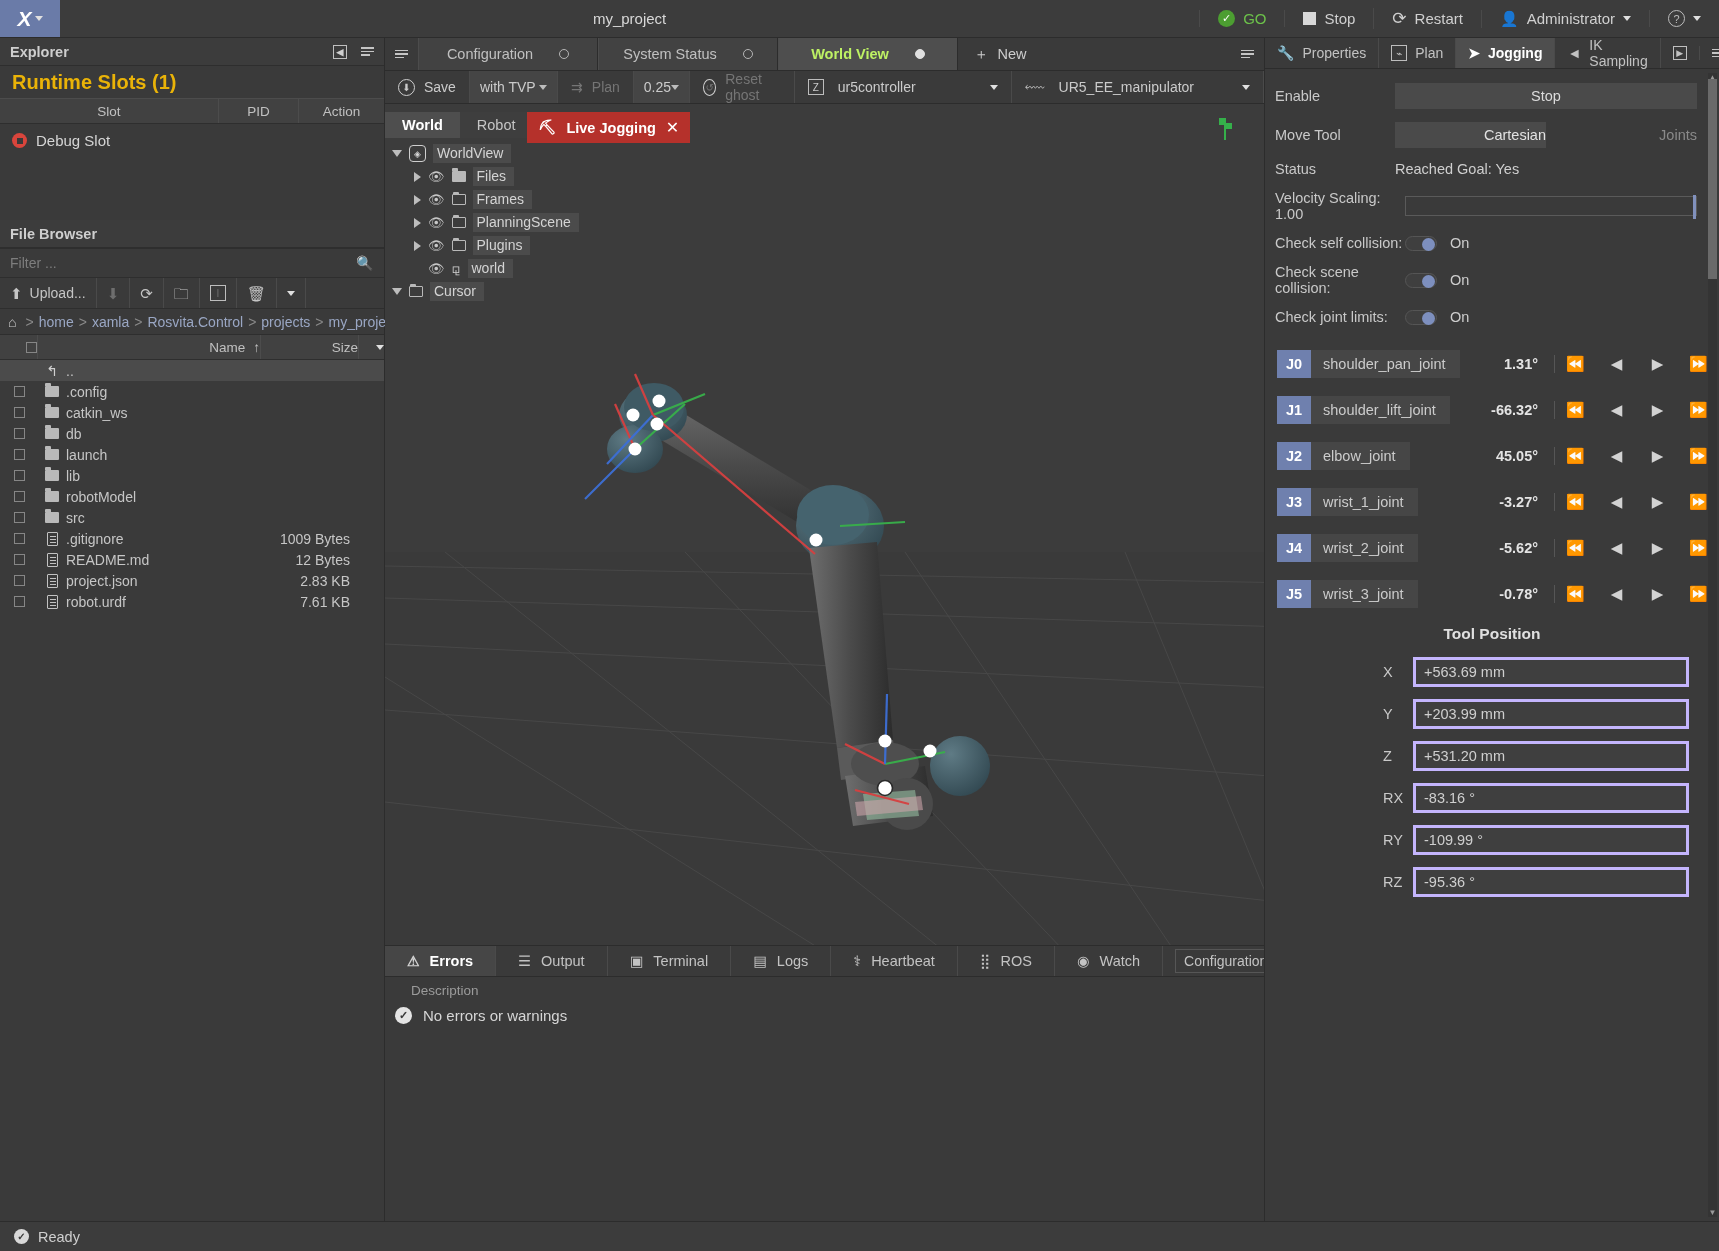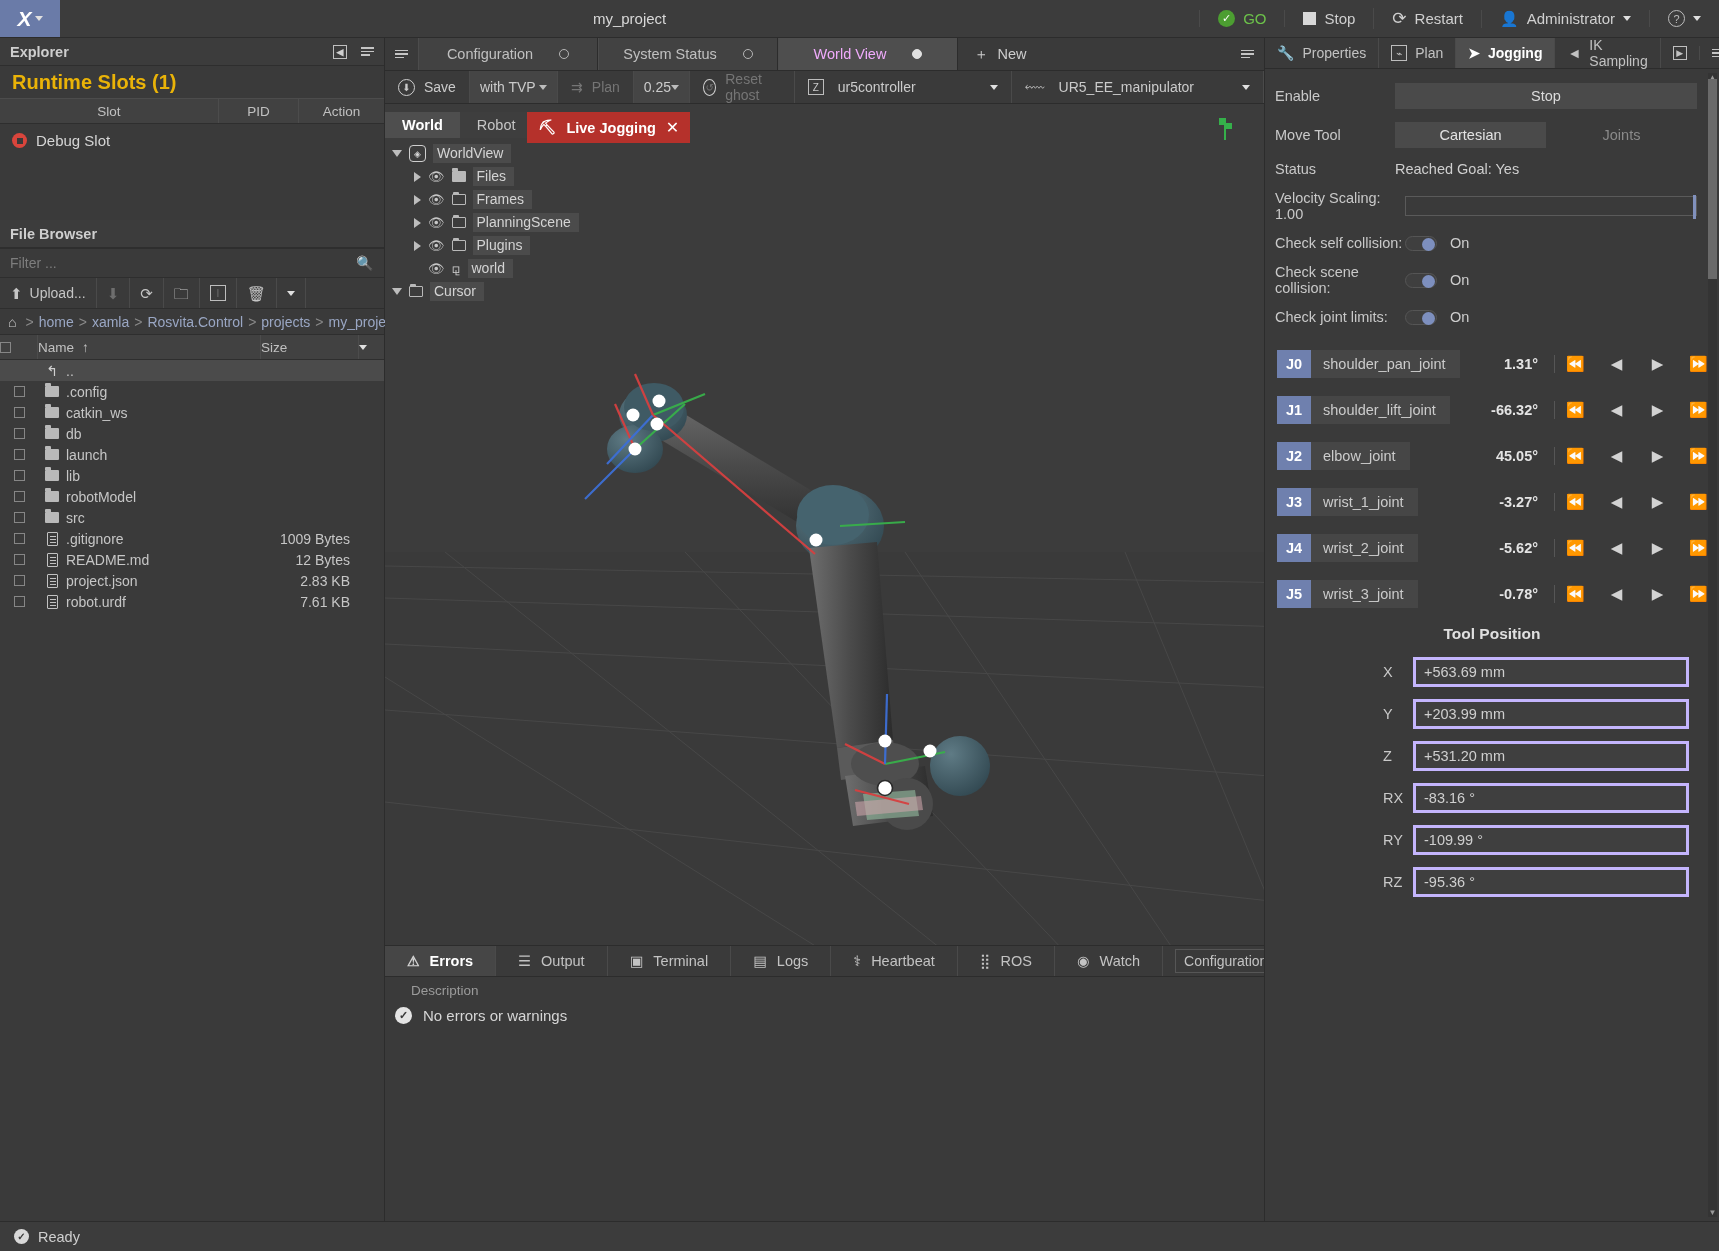--- a/index.html
+++ b/index.html
@@ -76,21 +76,21 @@
   .fb-btn { display:flex; align-items:center; gap:7px; padding:0 10px; border-right:1px solid #4a4a4a; cursor:pointer; color:#c5c5c5; font-size:14px;}
   .fb-btn.dis { color:#6e6e6e; }
   .fb-ic { font-size:15px; line-height:1; }
 
   .crumb { height:26px; display:flex; align-items:center; gap:5px; padding:0 8px; font-size:14px; color:#9aa7c4; border-bottom:1px solid #2e2e2e;}
   .crumb .home-ic { color:#c9c9c9; font-size:14px; margin-right:4px;}
   .crumb .sep { color:#8a8a8a; }
   .crumb a { color:#9aa7c4; text-decoration:none; cursor:pointer; }
 
   .files-head { display:flex; height:25px; background:#414141; border-bottom:1px solid #2e2e2e; font-size:13.5px; color:#c0c0c0;}
-  .files-head > div { display:flex; align-items:center; justify-content:flex-start; border-right:1px solid #4c4c4c;}
+  .files-head > div { display:flex; align-items:center; justify-content:flex-end; border-right:1px solid #4c4c4c;}
   .fh-chk{width:38px;} .fh-name{flex:1;gap:8px;} .fh-size{width:98px;} .fh-menu{width:25px;border-right:none !important;}
 
   .file-row { display:flex; align-items:center; height:21px; font-size:14px; color:#c6c6c6; cursor:pointer;}
   .file-row.up { background:#4b4b4b; }
   .fr-chk { width:38px; display:flex; align-items:center; justify-content:center;}
   .chk { width:11px;height:11px;border:1.5px solid #868686;}
   .fr-icon { width:28px; display:flex; align-items:center; justify-content:center; }
   .folder-ic { width:14px;height:11px;background:#b9b9b9;border-radius:1px; position:relative;}
   .folder-ic:before{content:"";position:absolute;top:-3px;left:0;width:6px;height:3px;background:#b9b9b9;border-radius:1px 1px 0 0;}
   .file-ic { width:11px;height:14px;border:1.4px solid #c2c2c2; border-radius:1px; position:relative; }
@@ -102,21 +102,21 @@
 
   
   .center { flex: 1; display: flex; flex-direction: column; min-width:0; }
   .tabbar { height:33px; background:#3a3a3a; display:flex; align-items:stretch; border-bottom:1px solid #2c2c2c; flex:none;}
   .tabbar-menu { width:33px; display:flex; align-items:center; justify-content:center; cursor:pointer;}
   .tab {
     min-width:180px; display:flex; align-items:center; justify-content:center; gap:26px;
     padding:0 16px; font-size:14.5px; color:#c0c0c0; background:#424242;
     border-right:1px solid #2c2c2c; border-left:1px solid #4c4c4c; cursor:pointer;
   }
-  .tab.active { background:#4e4e4e; color:#f0abfc; font-weight:normal; }
+  .tab.active { background:#4e4e4e; color:#bef264; font-weight:bold; }
   .tab .dot-o { width:10px;height:10px;border-radius:50%;border:1.5px solid #b5b5b5; }
   .tab.active .dot-o { background:#e0e0e0; border-color:#e0e0e0; }
   .tab-new { display:flex; align-items:center; gap:9px; padding:0 16px; font-size:14.5px; color:#cdcdcd; cursor:pointer;}
   .tabbar .flexfill { flex:1; }
 
   .ctoolbar { height:33px; background:#3a3a3a; display:flex; align-items:stretch; border-bottom:1px solid #2c2c2c; flex:none;}
   .ct-btn { display:flex; align-items:center; gap:9px; padding:0 13px; font-size:14px; color:#cbcbcb; cursor:pointer; border-right:1px solid #4a4a4a;}
   .ct-btn.dis { color:#757575; }
   .ct-sel { display:flex; align-items:center; justify-content:space-between; padding:0 10px; font-size:14px; color:#cbcbcb; background:#454545; cursor:pointer; border-right:1px solid #4a4a4a;}
   .ct-sel .cc { border-top-color:#bdbdbd; }
@@ -174,21 +174,21 @@
   .rbody { flex:1; overflow:hidden; position:relative; padding:14px 0 0 0; }
   .scrollbar { position:absolute; right:2px; top:4px; bottom:4px; width:9px; background:#343434; }
   .scroll-thumb { position:absolute; top:6px; left:0; width:9px; height:200px; background:#6a6a6a; }
   .scroll-arrow { position:absolute; left:0; width:9px; text-align:center; font-size:8px; color:#9a9a9a;}
 
   .frow { display:flex; align-items:center; margin:0 0 13px 0; padding-left:10px; }
   .flabel { width:120px; font-size:14.5px; color:#c9c9c9; }
   .fval { font-size:14.5px; color:#cfcfcf; }
   .btn-wide { flex:1; margin-right:22px; background:#4a4a4a; text-align:center; padding:5px 0; font-size:14.5px; color:#dcdcdc; cursor:pointer;}
   .seg { flex:1; margin-right:22px; display:flex; }
-  .seg > div { flex:1; text-align:center; padding:5px 0; font-size:14.5px; cursor:pointer; }
+  .seg > div { flex:1; text-align:right; padding:5px 0; font-size:14.5px; cursor:pointer; }
   .seg .on { background:#4a4a4a; color:#e2e2e2; }
   .seg .off { color:#8a8a8a; }
   .slider-track { flex:1; margin-right:22px; height:20px; border:1px solid #5a5a5a; position:relative; }
   .slider-knob { position:absolute; right:0; top:-2px; width:3px; height:24px; background:#8191bd;}
   .toggle { width:32px;height:15px;border-radius:8px;background:#3f3f3f;border:1px solid #555; position:relative; cursor:pointer;}
   .toggle:after{content:"";position:absolute;right:1px;top:1px;width:13px;height:13px;border-radius:50%;background:#7d8fbe;}
   .tog-label { margin-left:13px; font-size:14.5px; color:#cdcdcd;}
 
   .joints { margin-top:22px; }
   .jrow { display:flex; align-items:center; height:34px; margin-bottom:12px; padding-left:12px;}

